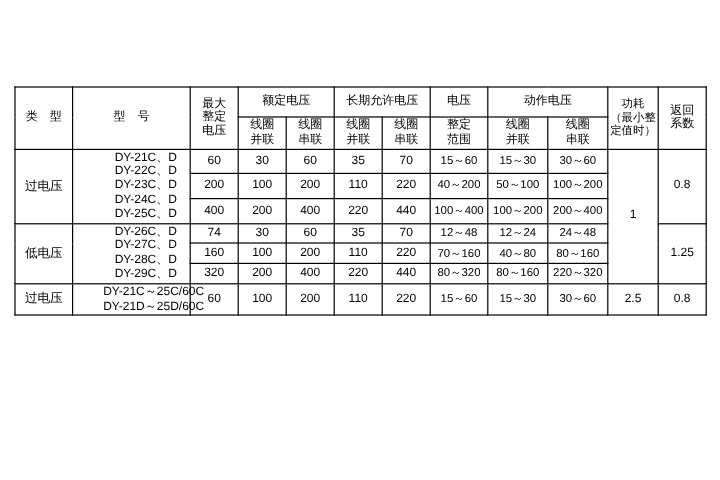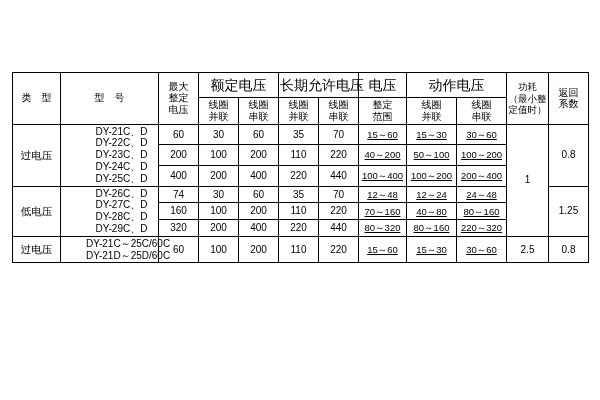--- a/index.html
+++ b/index.html
@@ -55,24 +55,23 @@
   }
   .model-cell .ml {
     display: block;
     padding-left: 24px;
   }
   .num {
     font-size: 10px;
   }
   .range {
     font-size: 9.5px;
-    text-decoration: underline;
   }
   .hdr-group {
-    font-size: 14px;
+    font-size: 10px;
   }
   .pw-cell {
     font-size: 9.5px;
     line-height: 1.2;
   }
 </style>
 </head>
 <body>
 
 <div id="sheet">

